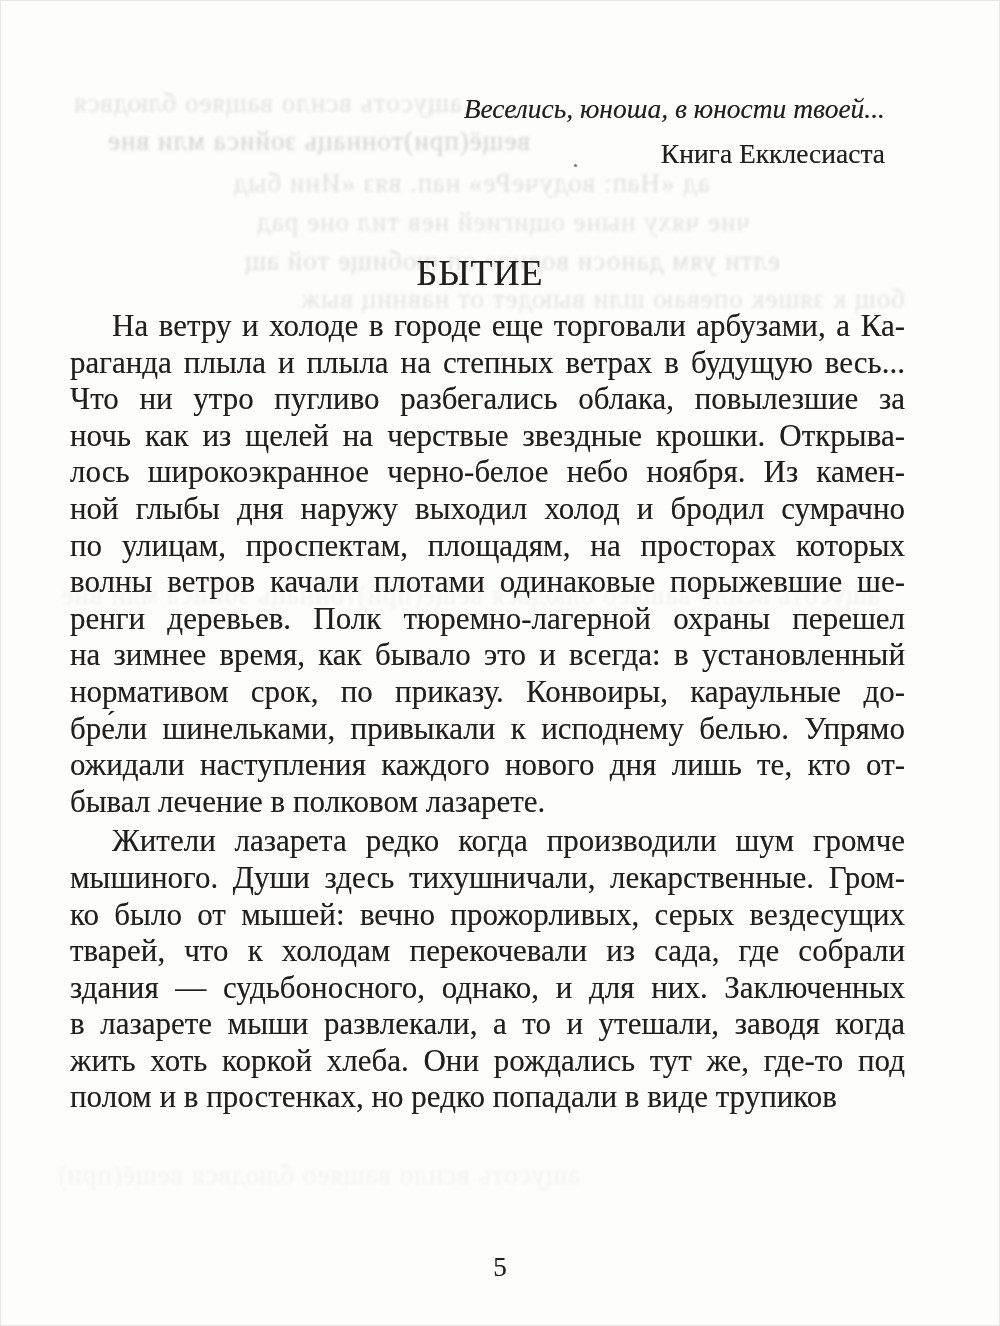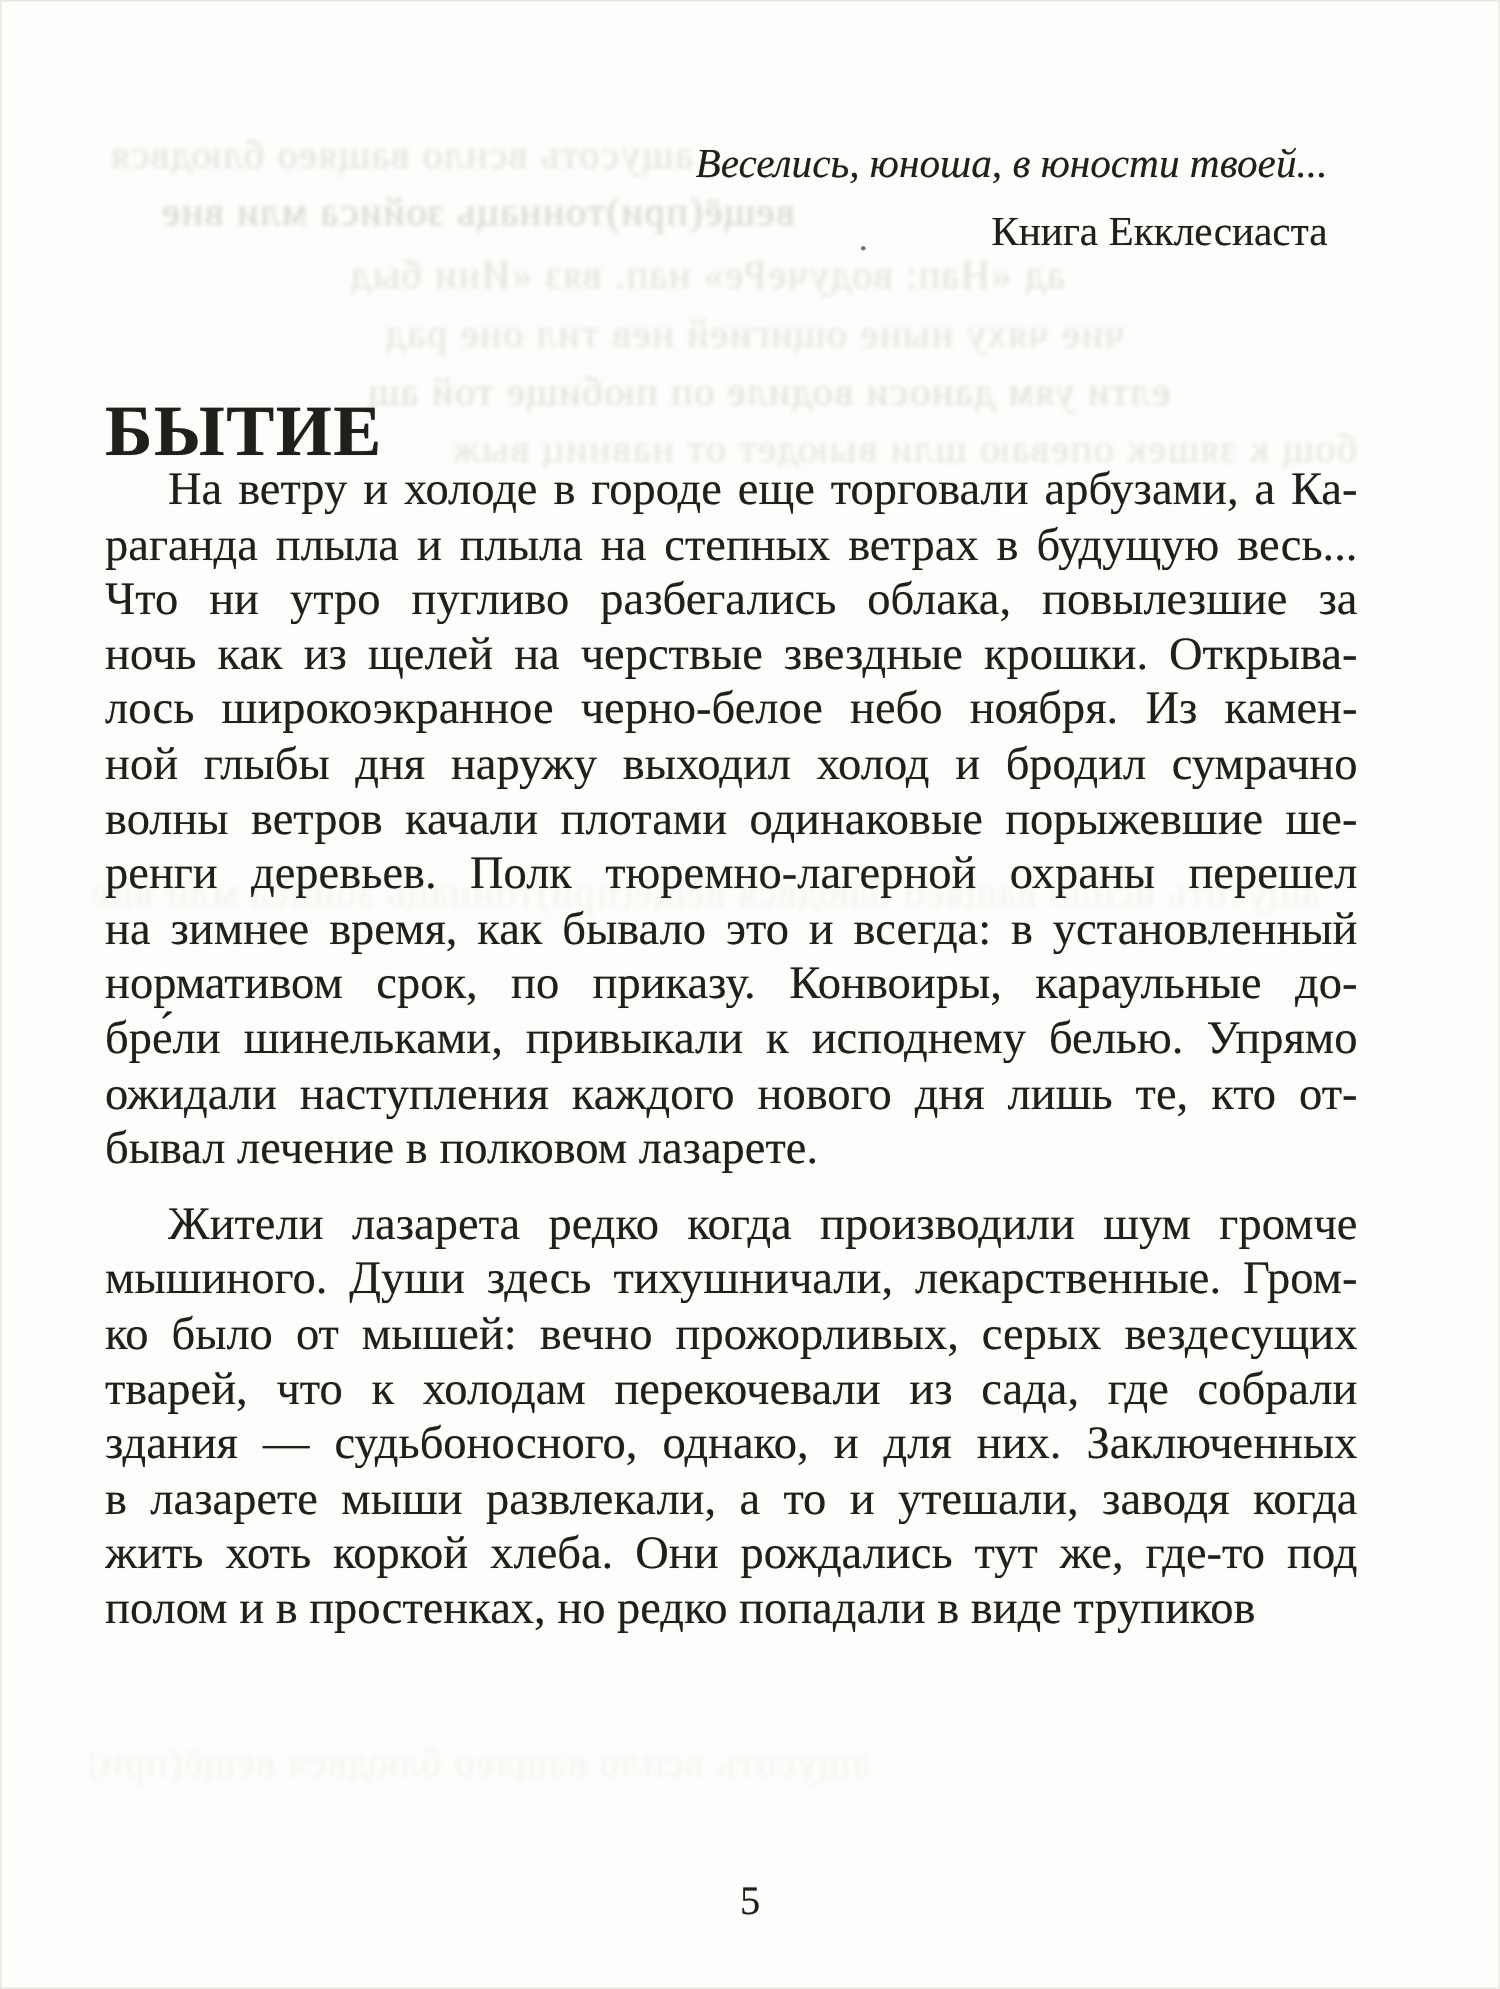--- a/index.html
+++ b/index.html
@@ -56,37 +56,37 @@
   }
   .epigraph .quote { font-style: italic; }
   .epigraph .source { font-style: normal; }
 
   
   .chapter-title {
     position: absolute;
     top: 228px;
     left: 70px;
     width: 820px;
-    text-align: left;
-    font-size: 48px;
-    font-weight: bold;
+    text-align: center;
+    font-size: 36px;
+    font-weight: normal;
     letter-spacing: 1px;
     text-shadow: 0 0 0.5px rgba(32,31,27,0.6);
   }
 
   
   .body-text {
     position: absolute;
     top: 308px;
     left: 70px;
     width: 835px;
     font-size: 31px;
     text-shadow: 0 0 0.5px rgba(32,31,27,0.5);
   }
-  .paragraph + .paragraph { margin-top: 14px; }
+  .paragraph + .paragraph { margin-top: 3px; }
   .text-line {
     line-height: 36.6px;
     height: 36.6px;
     text-align: justify;
     text-align-last: justify;
     white-space: normal;
     overflow: hidden;
   }
   .text-line.first { text-indent: 42px; }
   .text-line.last-of-para { text-align-last: left; }
@@ -140,20 +140,21 @@
 <h1 class="chapter-title">БЫТИЕ</h1>
 
 <div class="body-text">
     <div class="paragraph">
       <div class="text-line first">На ветру и холоде в городе еще торговали арбузами, а Ка-</div>
       <div class="text-line">раганда плыла и плыла на степных ветрах в будущую весь...</div>
       <div class="text-line">Что ни утро пугливо разбегались облака, повылезшие за</div>
       <div class="text-line">ночь как из щелей на черствые звездные крошки. Открыва-</div>
       <div class="text-line">лось широкоэкранное черно-белое небо ноября. Из камен-</div>
       <div class="text-line">ной глыбы дня наружу выходил холод и бродил сумрачно</div>
+      <div class="text-line">по улицам, проспектам, площадям, на просторах которых</div>
       <div class="text-line">волны ветров качали плотами одинаковые порыжевшие ше-</div>
       <div class="text-line">ренги деревьев. Полк тюремно-лагерной охраны перешел</div>
       <div class="text-line">на зимнее время, как бывало это и всегда: в установленный</div>
       <div class="text-line">нормативом срок, по приказу. Конвоиры, караульные до-</div>
       <div class="text-line">бре́ли шинельками, привыкали к исподнему белью. Упрямо</div>
       <div class="text-line">ожидали наступления каждого нового дня лишь те, кто от-</div>
       <div class="text-line last-of-para">бывал лечение в полковом лазарете.</div>
     </div>
     <div class="paragraph">
       <div class="text-line first">Жители лазарета редко когда производили шум громче</div>

